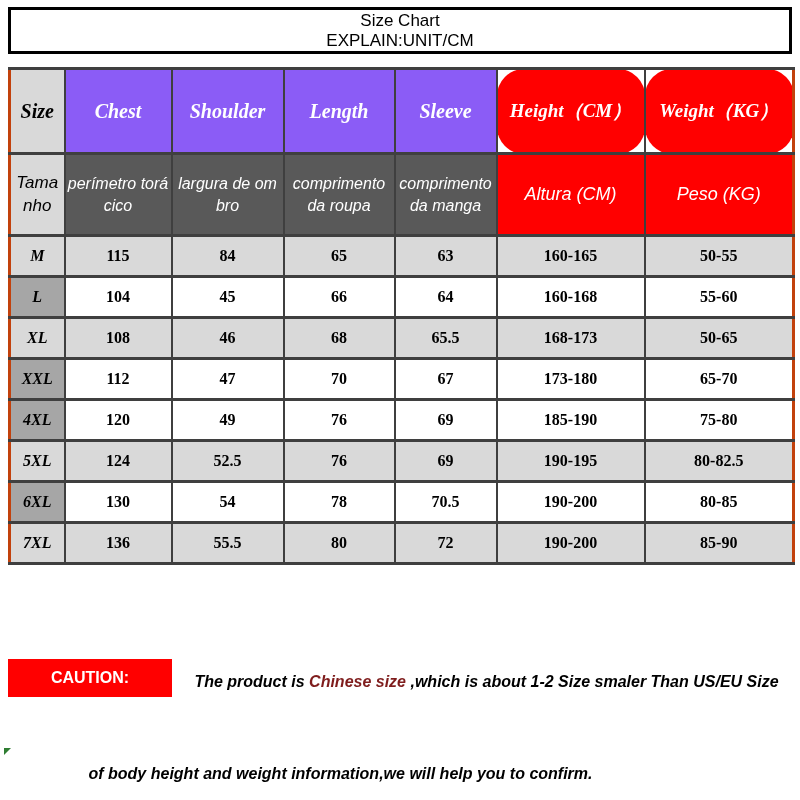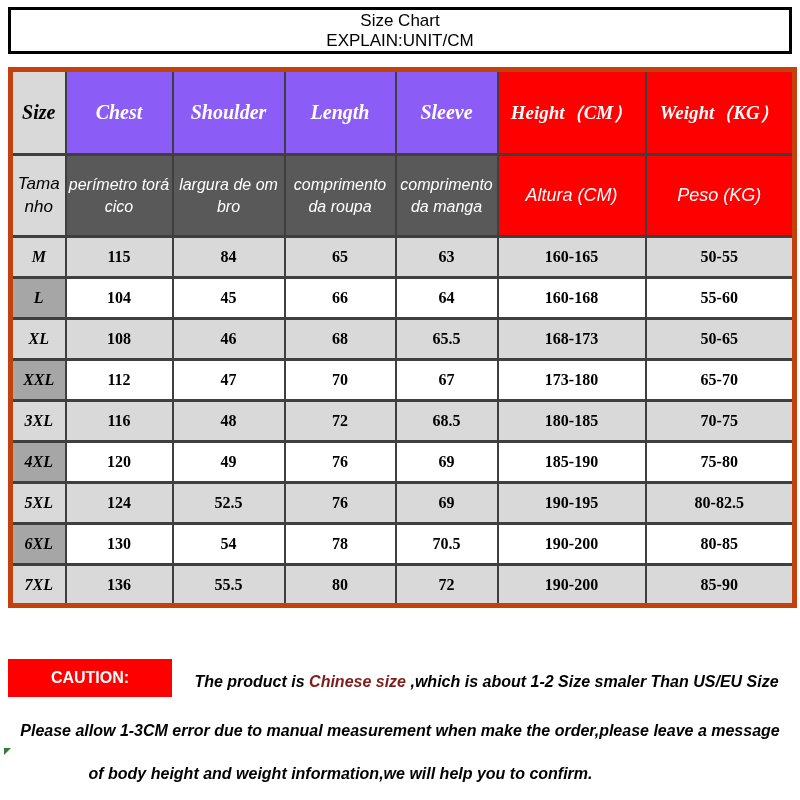--- a/index.html
+++ b/index.html
@@ -31,42 +31,42 @@
     letter-spacing: 0px;
   }
 
   
   table.size-table {
     position: absolute;
     left: 8px; top: 67px;
     width: 784px;
     table-layout: fixed;
     border-collapse: collapse;
-    border: 5px solid #c2410c;
+    border: 3px solid #c2410c;
   }
   table.size-table th, table.size-table td {
     border: solid #3f3f3f;
     border-width: 3px 2px;
     text-align: center;
     vertical-align: middle;
     padding: 0 2px;
     overflow: hidden;
   }
   
   tr.hdr-en th {
     height: 85px;
     background: #8b5cf6;
     color: #ffffff;
     font-family: "Liberation Serif", "DejaVu Serif", "DejaVu Sans", serif;
     font-style: italic;
     font-weight: bold;
     font-size: 20px;
   }
   tr.hdr-en th.c-size { background: #d9d9d9; color: #000000; }
-  tr.hdr-en th.c-red  { background: #ff0000; color: #ffffff; font-size: 19px; }
+  tr.hdr-en th.c-red  { background: #ff0000; color: #ffffff; font-size: 19px; border-radius: 27px; }
   
   tr.hdr-pt th {
     height: 82px;
     background: #595959;
     color: #ffffff;
     font-family: "Liberation Sans", "DejaVu Sans", sans-serif;
     font-style: italic;
     font-weight: normal;
     font-size: 16px;
     line-height: 1.35;
@@ -206,29 +206,20 @@
       </tr>
       <tr class="data even">
         <td class="size-cell">XXL</td>
         <td>112</td>
         <td>47</td>
         <td>70</td>
         <td>67</td>
         <td>173-180</td>
         <td>65-70</td>
       </tr>
-      <tr class="data odd">
-        <td class="size-cell">3XL</td>
-        <td>116</td>
-        <td>48</td>
-        <td>72</td>
-        <td>68.5</td>
-        <td>180-185</td>
-        <td>70-75</td>
-      </tr>
       <tr class="data even">
         <td class="size-cell">4XL</td>
         <td>120</td>
         <td>49</td>
         <td>76</td>
         <td>69</td>
         <td>185-190</td>
         <td>75-80</td>
       </tr>
       <tr class="data odd">
@@ -259,17 +250,16 @@
         <td>85-90</td>
       </tr>
     </tbody>
   </table>
 
   <div class="caution-row">
     <div class="caution-label">CAUTION:</div>
     <div class="caution-text"><span>The product is </span><span class="hl">Chinese size</span><span> ,which is about 1-2 Size smaler Than US/EU Size</span></div>
   </div>
 
-  <div class="note note1">Please allow 1-3CM error due to manual measurement when make the order,please leave a message</div>
   <div class="stray-mark"></div>
   <div class="note note2">of body height and weight information,we will help you to confirm.</div>
 
 </div>
 
 </body></html>

